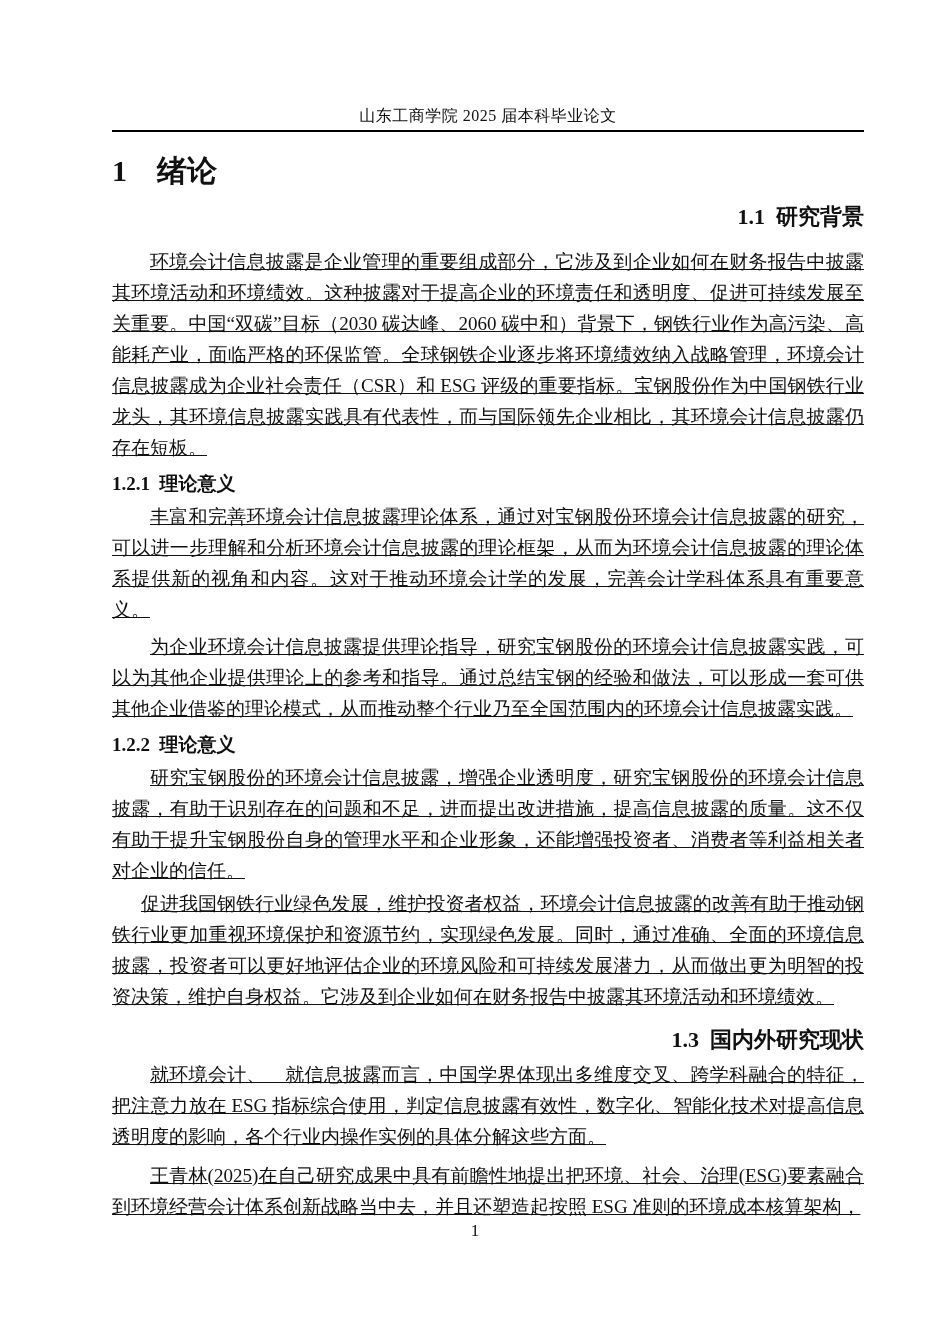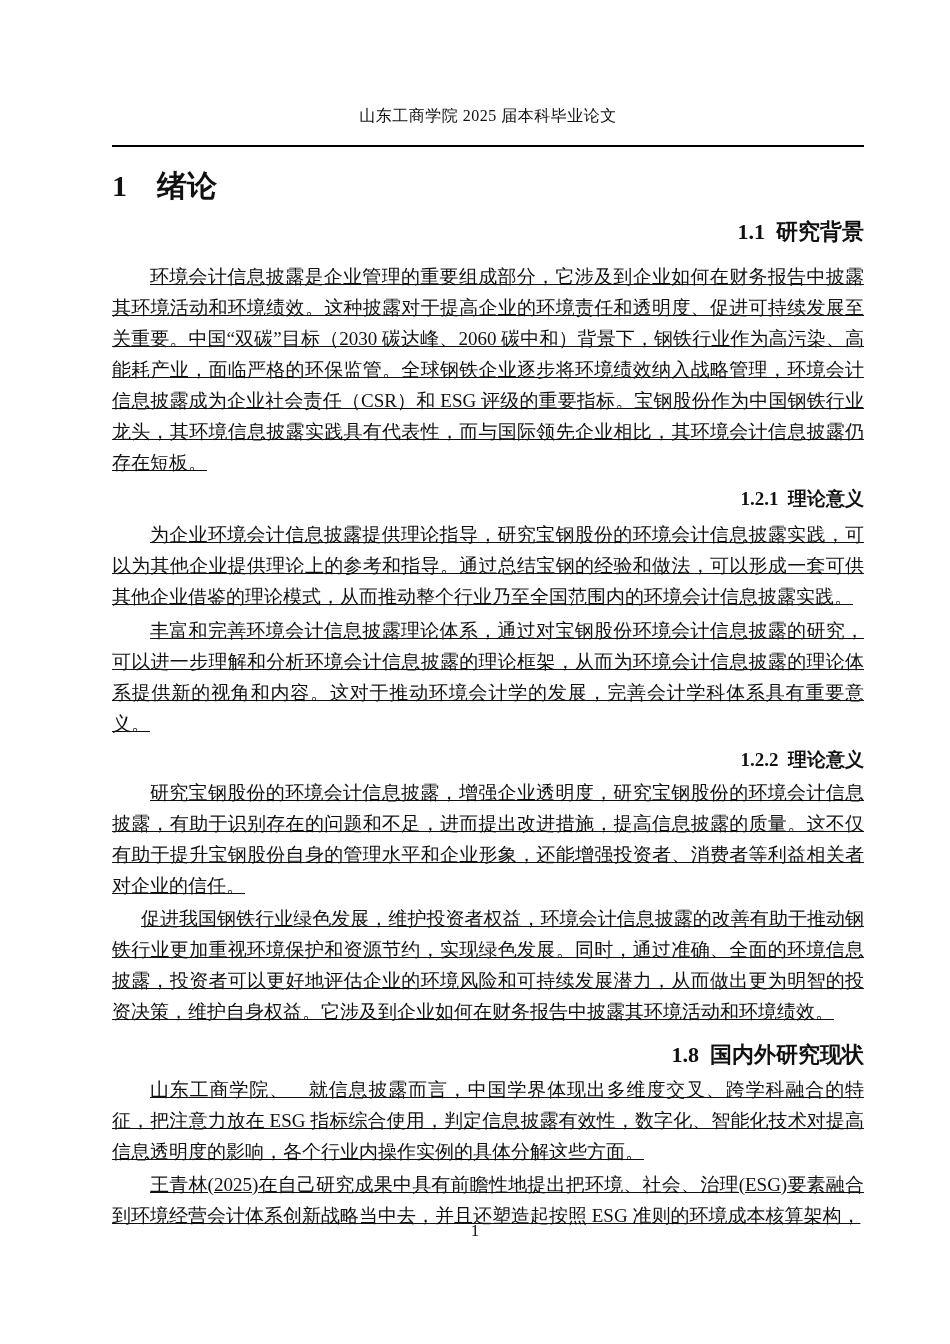--- a/index.html
+++ b/index.html
@@ -18,21 +18,21 @@
   .page {
     box-sizing: border-box;
     width: 950px;
     height: 1344px;
     padding: 106px 86px 0 112px;
   }
   .running-head {
     text-align: center;
     font-size: 16px;
     line-height: 20px;
-    padding-bottom: 19px;
+    padding-bottom: 4px;
     border-bottom: 2px solid #000000;
     letter-spacing: 0.5px;
   }
   .chapter-title {
     font-size: 30px;
     line-height: 34px;
     font-weight: bold;
     margin: 22px 0 0 0;
   }
   .h2-title {
@@ -43,21 +43,20 @@
     text-align: right;
   }
   .h2-title.sec13 {
     margin-top: 13px;
   }
   .h3-title {
     font-size: 19px;
     line-height: 28px;
     font-weight: bold;
     margin: 7px 0 0 0;
-    text-align: right;
   }
   .h3-title.sec131 {
     margin-top: 16px;
   }
   .body-para {
     font-size: 19px;
     line-height: 31px;
     text-align: justify;
     text-indent: 38px;
     margin: 14px 0 0 0;
@@ -67,21 +66,21 @@
     margin-top: 3px;
   }
   .body-para.after-para {
     margin-top: 6px;
   }
   .body-para.green-para {
     margin-top: 2px;
     text-indent: 29px;
   }
   .body-para.wang-para {
-    margin-top: 2px;
+    margin-top: 8px;
   }
   .body-para.overview-para {
     margin-top: 4px;
   }
   .page-number {
     position: absolute;
     top: 1220px;
     left: 0;
     width: 100%;
     text-align: center;
@@ -97,32 +96,32 @@
   <div class="running-head">山东工商学院 2025 届本科毕业论文</div>
 
   <div class="chapter-title">1　绪论</div>
 
   <div class="h2-title">1.1 研究背景</div>
 
   <p class="body-para">环境会计信息披露是企业管理的重要组成部分，它涉及到企业如何在财务报告中披露其环境活动和环境绩效。这种披露对于提高企业的环境责任和透明度、促进可持续发展至关重要。中国“双碳”目标（2030 碳达峰、2060 碳中和）背景下，钢铁行业作为高污染、高能耗产业，面临严格的环保监管。全球钢铁企业逐步将环境绩效纳入战略管理，环境会计信息披露成为企业社会责任（CSR）和 ESG 评级的重要指标。宝钢股份作为中国钢铁行业龙头，其环境信息披露实践具有代表性，而与国际领先企业相比，其环境会计信息披露仍存在短板。</p>
 
   <div class="h3-title">1.2.1 理论意义</div>
 
+  <p class="body-para tight">丰富和完善环境会计信息披露理论体系，通过对宝钢股份环境会计信息披露的研究，可以进一步理解和分析环境会计信息披露的理论框架，从而为环境会计信息披露的理论体系提供新的视角和内容。这对于推动环境会计学的发展，完善会计学科体系具有重要意义。</p>
+
   <p class="body-para after-para">为企业环境会计信息披露提供理论指导，研究宝钢股份的环境会计信息披露实践，可以为其他企业提供理论上的参考和指导。通过总结宝钢的经验和做法，可以形成一套可供其他企业借鉴的理论模式，从而推动整个行业乃至全国范围内的环境会计信息披露实践。</p>
-
-  <p class="body-para tight">丰富和完善环境会计信息披露理论体系，通过对宝钢股份环境会计信息披露的研究，可以进一步理解和分析环境会计信息披露的理论框架，从而为环境会计信息披露的理论体系提供新的视角和内容。这对于推动环境会计学的发展，完善会计学科体系具有重要意义。</p>
 
   <div class="h3-title">1.2.2 理论意义</div>
 
   <p class="body-para tight">研究宝钢股份的环境会计信息披露，增强企业透明度，研究宝钢股份的环境会计信息披露，有助于识别存在的问题和不足，进而提出改进措施，提高信息披露的质量。这不仅有助于提升宝钢股份自身的管理水平和企业形象，还能增强投资者、消费者等利益相关者对企业的信任。</p>
 
   <p class="body-para green-para">促进我国钢铁行业绿色发展，维护投资者权益，环境会计信息披露的改善有助于推动钢铁行业更加重视环境保护和资源节约，实现绿色发展。同时，通过准确、全面的环境信息披露，投资者可以更好地评估企业的环境风险和可持续发展潜力，从而做出更为明智的投资决策，维护自身权益。它涉及到企业如何在财务报告中披露其环境活动和环境绩效。</p>
 
-  <div class="h2-title sec13">1.8 国内外研究现状</div>
+  <div class="h2-title sec13">1.3 国内外研究现状</div>
 
 
-  <p class="body-para overview-para">山东工商学院、　就信息披露而言，中国学界体现出多维度交叉、跨学科融合的特征，把注意力放在 ESG 指标综合使用，判定信息披露有效性，数字化、智能化技术对提高信息透明度的影响，各个行业内操作实例的具体分解这些方面。</p>
+  <p class="body-para overview-para">就环境会计、　就信息披露而言，中国学界体现出多维度交叉、跨学科融合的特征，把注意力放在 ESG 指标综合使用，判定信息披露有效性，数字化、智能化技术对提高信息透明度的影响，各个行业内操作实例的具体分解这些方面。</p>
 
   <p class="body-para wang-para">王青林(2025)在自己研究成果中具有前瞻性地提出把环境、社会、治理(ESG)要素融合到环境经营会计体系创新战略当中去，并且还塑造起按照 ESG 准则的环境成本核算架构，</p>
 
 </div>
 
 <div class="page-number">1</div>
 
 </body></html>

